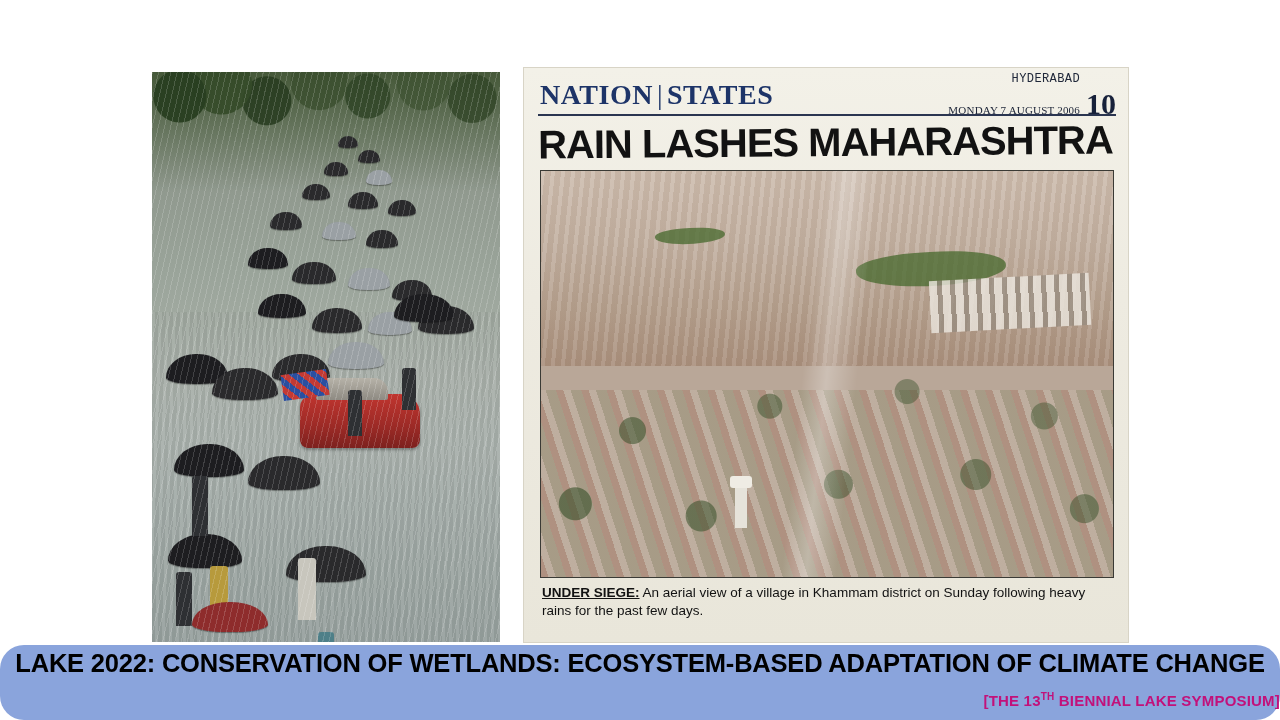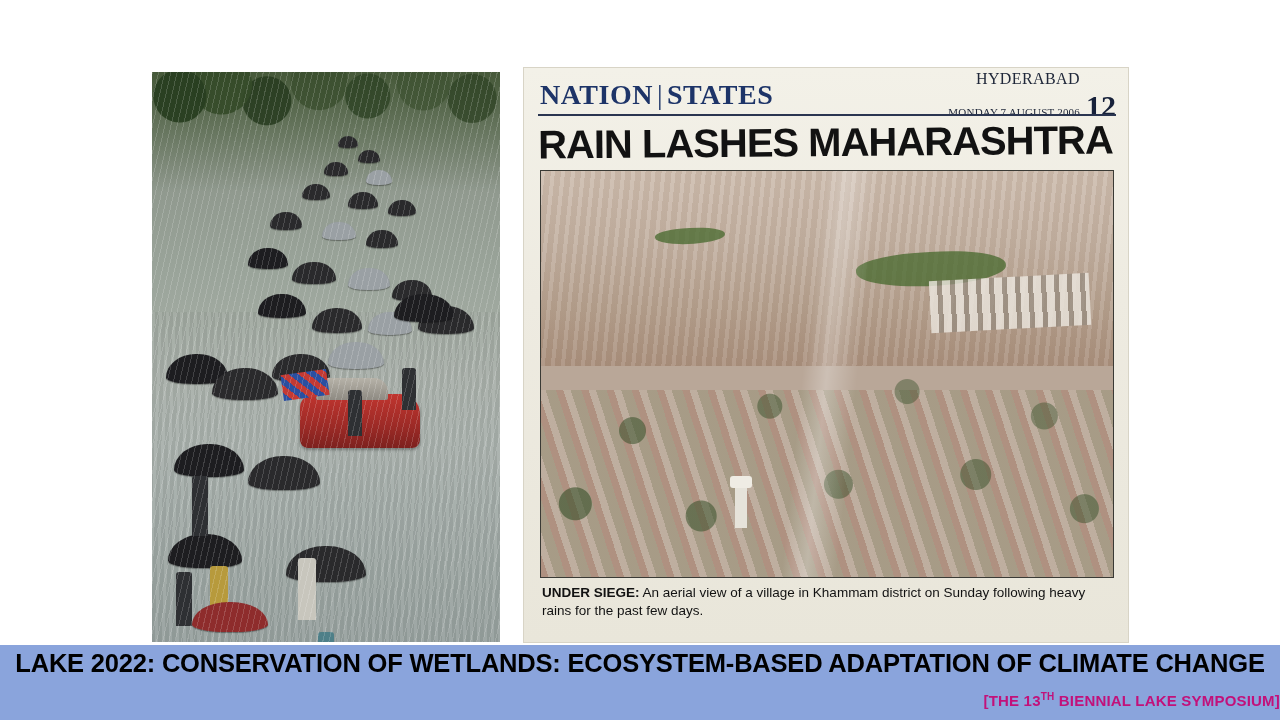--- a/index.html
+++ b/index.html
@@ -139,23 +139,24 @@
     align-items: flex-end;
     gap: 6px;
   }
   .masthead-meta {
     font-family: "Liberation Serif", serif;
     color: #20283a;
     line-height: 1.05;
     text-align: right;
   }
   .masthead-city {
-    font-size: 16px;
+    font-size: 12px;
     letter-spacing: .4px;
     text-transform: uppercase;
+    font-family: Liberation Mono, monospace;
   }
   .masthead-date {
     font-size: 11px;
     letter-spacing: .2px;
     text-transform: uppercase;
     margin-top: 19px;
   }
   .masthead-page {
     font-family: "Liberation Serif", serif;
     font-size: 30px;
@@ -259,29 +260,30 @@
     pointer-events: none;
   }
   .caption {
     position: absolute;
     left: 18px; right: 16px; top: 516px;
     font-family: "Liberation Sans", sans-serif;
     font-size: 13.5px;
     line-height: 1.3;
     color: #121212;
   }
-  .caption b { font-weight: bold; }
+  .caption b { font-weight: bold; text-decoration: underline; }
 
   
   .banner {
     position: absolute;
     left: 0; top: 645px;
     width: 1280px;
     height: 75px;
     background: #8aa4dc;
+    border-radius: 24px;
   }
   .banner-title {
     position: absolute;
     left: 0; top: 4px; width: 1280px;
     text-align: center;
     font-family: "Liberation Sans", sans-serif;
     font-weight: bold;
     font-size: 25.5px;
     color: #000000;
     letter-spacing: -.2px;
@@ -356,21 +358,21 @@
 
     <div class="masthead">
       <div class="masthead-name">
         <span>NATION</span><span class="sep">|</span><span>STATES</span>
       </div>
       <div class="masthead-right">
         <div class="masthead-meta">
           <div class="masthead-city">Hyderabad</div>
           <div class="masthead-date">Monday 7 August 2006</div>
         </div>
-        <div class="masthead-page">12</div>
+        <div class="masthead-page">10</div>
       </div>
     </div>
 
     <div class="rule"></div>
 
     <div class="headline">RAIN LASHES MAHARASHTRA</div>
 
     <div class="photo-frame">
       <div class="pf-water"></div>
       <div class="pf-green"></div>

